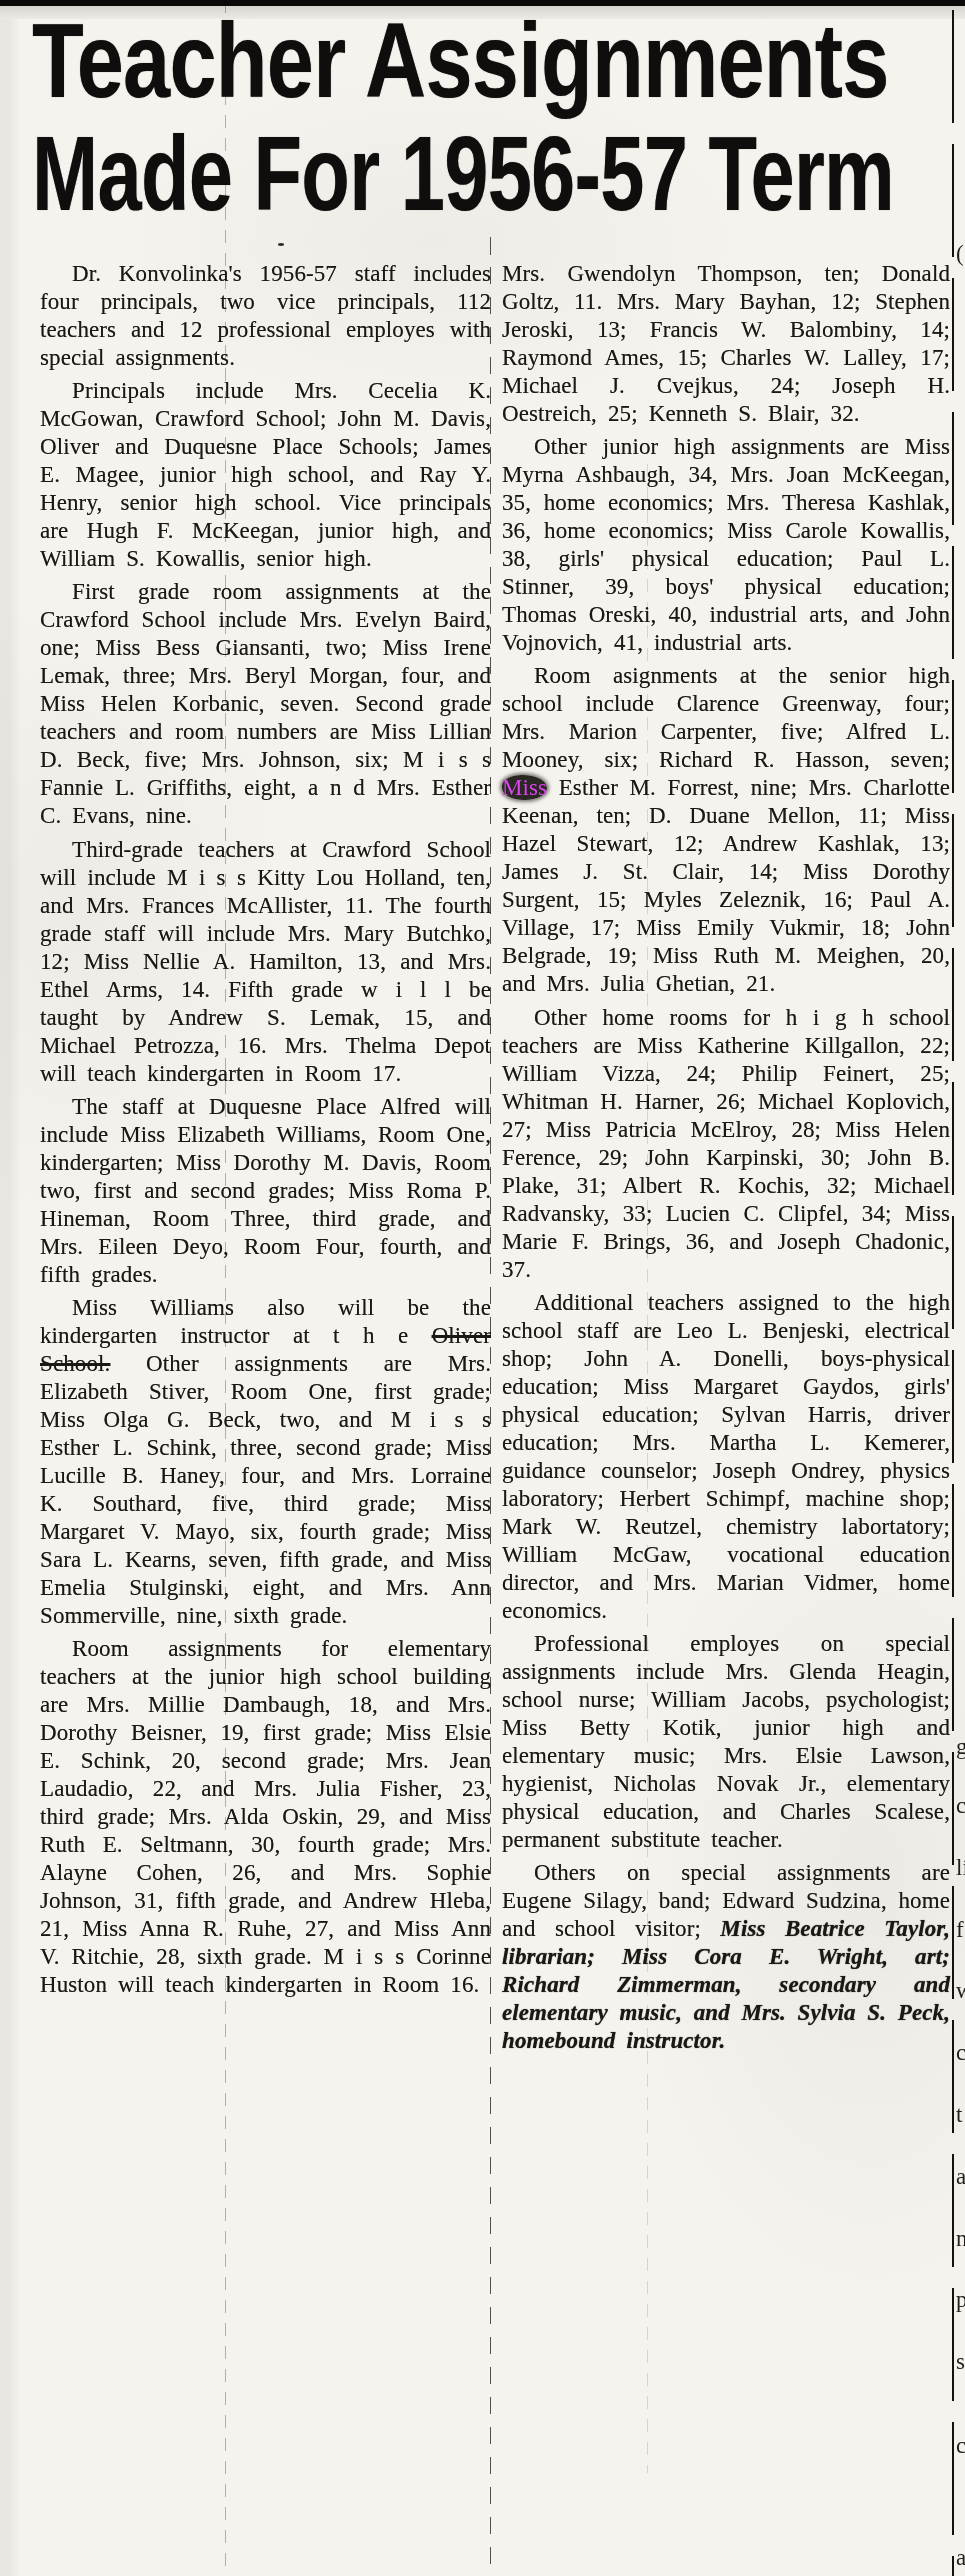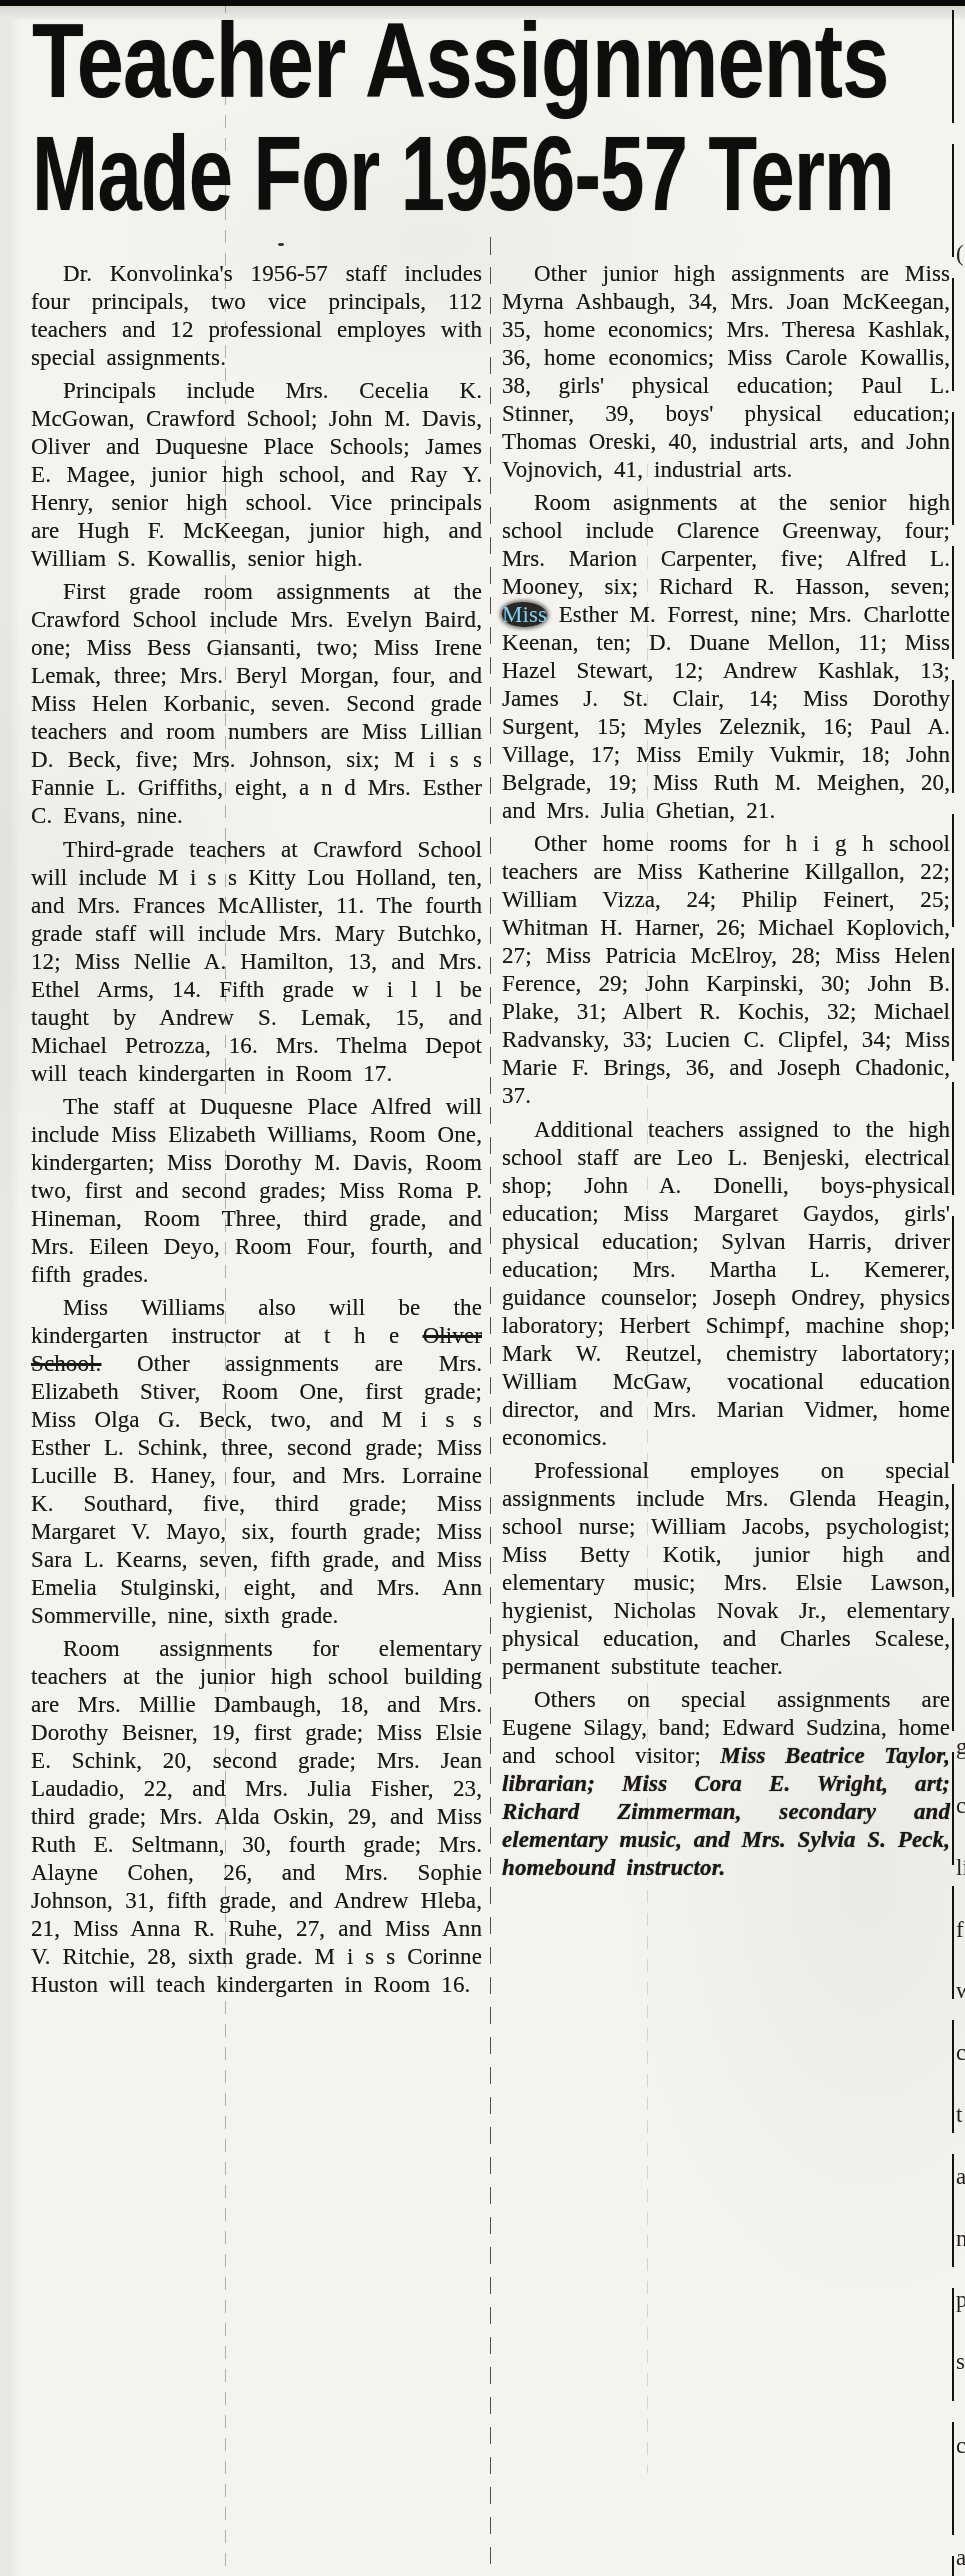--- a/index.html
+++ b/index.html
@@ -41,50 +41,51 @@
   .headline.l2{top:120px;transform:scaleX(.75);}
   
   .col{position:absolute;top:260px;font-size:23px;line-height:28px;
        text-align:justify;word-spacing:5.2px;letter-spacing:0.1px;
        text-shadow:0 0 0.5px rgba(20,15,10,.5);}
   .col p{margin:5.2px 0 0 0;}
   .col p:first-child{margin-top:0;}
   .col p.indent{text-indent:32px;}
   .strike{text-decoration:line-through;text-decoration-thickness:2.6px;text-decoration-color:#1c1814;}
   .heavy{font-weight:700;text-shadow:0 0 1px rgba(15,10,6,.75);font-style:italic;}
-  .smudge{background:#2b2723;color:#7dd3fc;border-radius:45% 55% 50% 50%;
+  .smudge{background:#2b2723;color:#d946ef;border-radius:45% 55% 50% 50%;
           box-shadow:0 0 3.6px 2.1px rgba(35,30,25,.55);}
 </style>
 </head>
 <body>
 
 <div id="page">
 
   <div class="top-bar"></div>
   <div class="top-shade"></div>
   <div class="crease" style="left:225px;"></div>
   <div class="crease right" style="left:647px;top:464px;height:2009px;"></div>
   <div class="divider" style="left:490px;top:237px;height:2736px;"></div>
   <div class="adjacent-rule" style="left:952px;top:10.3px;height:2772px;"></div>
 
   <div class="speck" style="left:278px;top:243px;width:6.2px;height:2.6px;"></div>
 
   <div class="headline l1">Teacher Assignments</div>
   <div class="headline l2">Made For 1956-57 Term</div>
 
-  <div class="col" id="left-col" style="left:31px;width:451px;">
+  <div class="col" id="left-col" style="left:40px;width:451px;">
       <p class="indent"><span>Dr. Konvolinka's 1956-57 staff includes four principals, two vice principals, 112 teachers and 12 professional employes with special assignments.</span></p>
       <p class="indent"><span>Principals include Mrs. Cecelia K. McGowan, Crawford School; John M. Davis, Oliver and Duquesne Place Schools; James E. Magee, junior high school, and Ray Y. Henry, senior high school. Vice principals are Hugh F. McKeegan, junior high, and William S. Kowallis, senior high.</span></p>
       <p class="indent"><span>First grade room assignments at the Crawford School include Mrs. Evelyn Baird, one; Miss Bess Giansanti, two; Miss Irene Lemak, three; Mrs. Beryl Morgan, four, and Miss Helen Korbanic, seven. Second grade teachers and room numbers are Miss Lillian D. Beck, five; Mrs. Johnson, six; M i s s Fannie L. Griffiths, eight, a n d Mrs. Esther C. Evans, nine.</span></p>
       <p class="indent"><span>Third-grade teachers at Crawford School will include M i s s Kitty Lou Holland, ten, and Mrs. Frances McAllister, 11. The fourth grade staff will include Mrs. Mary Butchko, 12; Miss Nellie A. Hamilton, 13, and Mrs. Ethel Arms, 14. Fifth grade w i l l be taught by Andrew S. Lemak, 15, and Michael Petrozza, 16. Mrs. Thelma Depot will teach kindergarten in Room 17.</span></p>
       <p class="indent"><span>The staff at Duquesne Place Alfred will include Miss Elizabeth Williams, Room One, kindergarten; Miss Dorothy M. Davis, Room two, first and second grades; Miss Roma P. Hineman, Room Three, third grade, and Mrs. Eileen Deyo, Room Four, fourth, and fifth grades.</span></p>
       <p class="indent"><span>Miss Williams also will be the kindergarten instructor at t h e </span><span class="strike">Oliver School.</span><span> Other assignments are Mrs. Elizabeth Stiver, Room One, first grade; Miss Olga G. Beck, two, and M i s s Esther L. Schink, three, second grade; Miss Lucille B. Haney, four, and Mrs. Lorraine K. Southard, five, third grade; Miss Margaret V. Mayo, six, fourth grade; Miss Sara L. Kearns, seven, fifth grade, and Miss Emelia Stulginski, eight, and Mrs. Ann Sommerville, nine, sixth grade.</span></p>
       <p class="indent"><span>Room assignments for elementary teachers at the junior high school building are Mrs. Millie Dambaugh, 18, and Mrs. Dorothy Beisner, 19, first grade; Miss Elsie E. Schink, 20, second grade; Mrs. Jean Laudadio, 22, and Mrs. Julia Fisher, 23, third grade; Mrs. Alda Oskin, 29, and Miss Ruth E. Seltmann, 30, fourth grade; Mrs. Alayne Cohen, 26, and Mrs. Sophie Johnson, 31, fifth grade, and Andrew Hleba, 21, Miss Anna R. Ruhe, 27, and Miss Ann V. Ritchie, 28, sixth grade. M i s s Corinne Huston will teach kindergarten in Room 16.</span></p>
     </div>
   <div class="col" id="right-col" style="left:502px;width:448px;">
+      <p class=""><span>Mrs. Gwendolyn Thompson, ten; Donald Goltz, 11. Mrs. Mary Bayhan, 12; Stephen Jeroski, 13; Francis W. Balombiny, 14; Raymond Ames, 15; Charles W. Lalley, 17; Michael J. Cvejkus, 24; Joseph H. Oestreich, 25; Kenneth S. Blair, 32.</span></p>
       <p class="indent"><span>Other junior high assignments are Miss Myrna Ashbaugh, 34, Mrs. Joan McKeegan, 35, home economics; Mrs. Theresa Kashlak, 36, home economics; Miss Carole Kowallis, 38, girls' physical education; Paul L. Stinner, 39, boys' physical education; Thomas Oreski, 40, industrial arts, and John Vojnovich, 41, industrial arts.</span></p>
       <p class="indent"><span>Room asignments at the senior high school include Clarence Greenway, four; Mrs. Marion Carpenter, five; Alfred L. Mooney, six; Richard R. Hasson, seven; </span><span class="smudge">Miss</span><span> Esther M. Forrest, nine; Mrs. Charlotte Keenan, ten; D. Duane Mellon, 11; Miss Hazel Stewart, 12; Andrew Kashlak, 13; James J. St. Clair, 14; Miss Dorothy Surgent, 15; Myles Zeleznik, 16; Paul A. Village, 17; Miss Emily Vukmir, 18; John Belgrade, 19; Miss Ruth M. Meighen, 20, and Mrs. Julia Ghetian, 21.</span></p>
       <p class="indent"><span>Other home rooms for h i g h school teachers are Miss Katherine Killgallon, 22; William Vizza, 24; Philip Feinert, 25; Whitman H. Harner, 26; Michael Koplovich, 27; Miss Patricia McElroy, 28; Miss Helen Ference, 29; John Karpinski, 30; John B. Plake, 31; Albert R. Kochis, 32; Michael Radvansky, 33; Lucien C. Clipfel, 34; Miss Marie F. Brings, 36, and Joseph Chadonic, 37.</span></p>
       <p class="indent"><span>Additional teachers assigned to the high school staff are Leo L. Benjeski, electrical shop; John A. Donelli, boys-physical education; Miss Margaret Gaydos, girls' physical education; Sylvan Harris, driver education; Mrs. Martha L. Kemerer, guidance counselor; Joseph Ondrey, physics laboratory; Herbert Schimpf, machine shop; Mark W. Reutzel, chemistry labortatory; William McGaw, vocational education director, and Mrs. Marian Vidmer, home economics.</span></p>
       <p class="indent"><span>Professional employes on special assignments include Mrs. Glenda Heagin, school nurse; William Jacobs, psychologist; Miss Betty Kotik, junior high and elementary music; Mrs. Elsie Lawson, hygienist, Nicholas Novak Jr., elementary physical education, and Charles Scalese, permanent substitute teacher.</span></p>
       <p class="indent"><span>Others on special assignments are Eugene Silagy, band; Edward Sudzina, home and school visitor; </span><span class="heavy">Miss Beatrice Taylor, librarian; Miss Cora E. Wright, art; Richard Zimmerman, secondary and elementary music, and Mrs. Sylvia S. Peck, homebound instructor.</span></p>
     </div>
 
   <div class="edge-strip" id="edge-strip" style="left:956px;top:0;width:9.3px;height:3029px;">
       <span style="top: 241px;">(</span>

